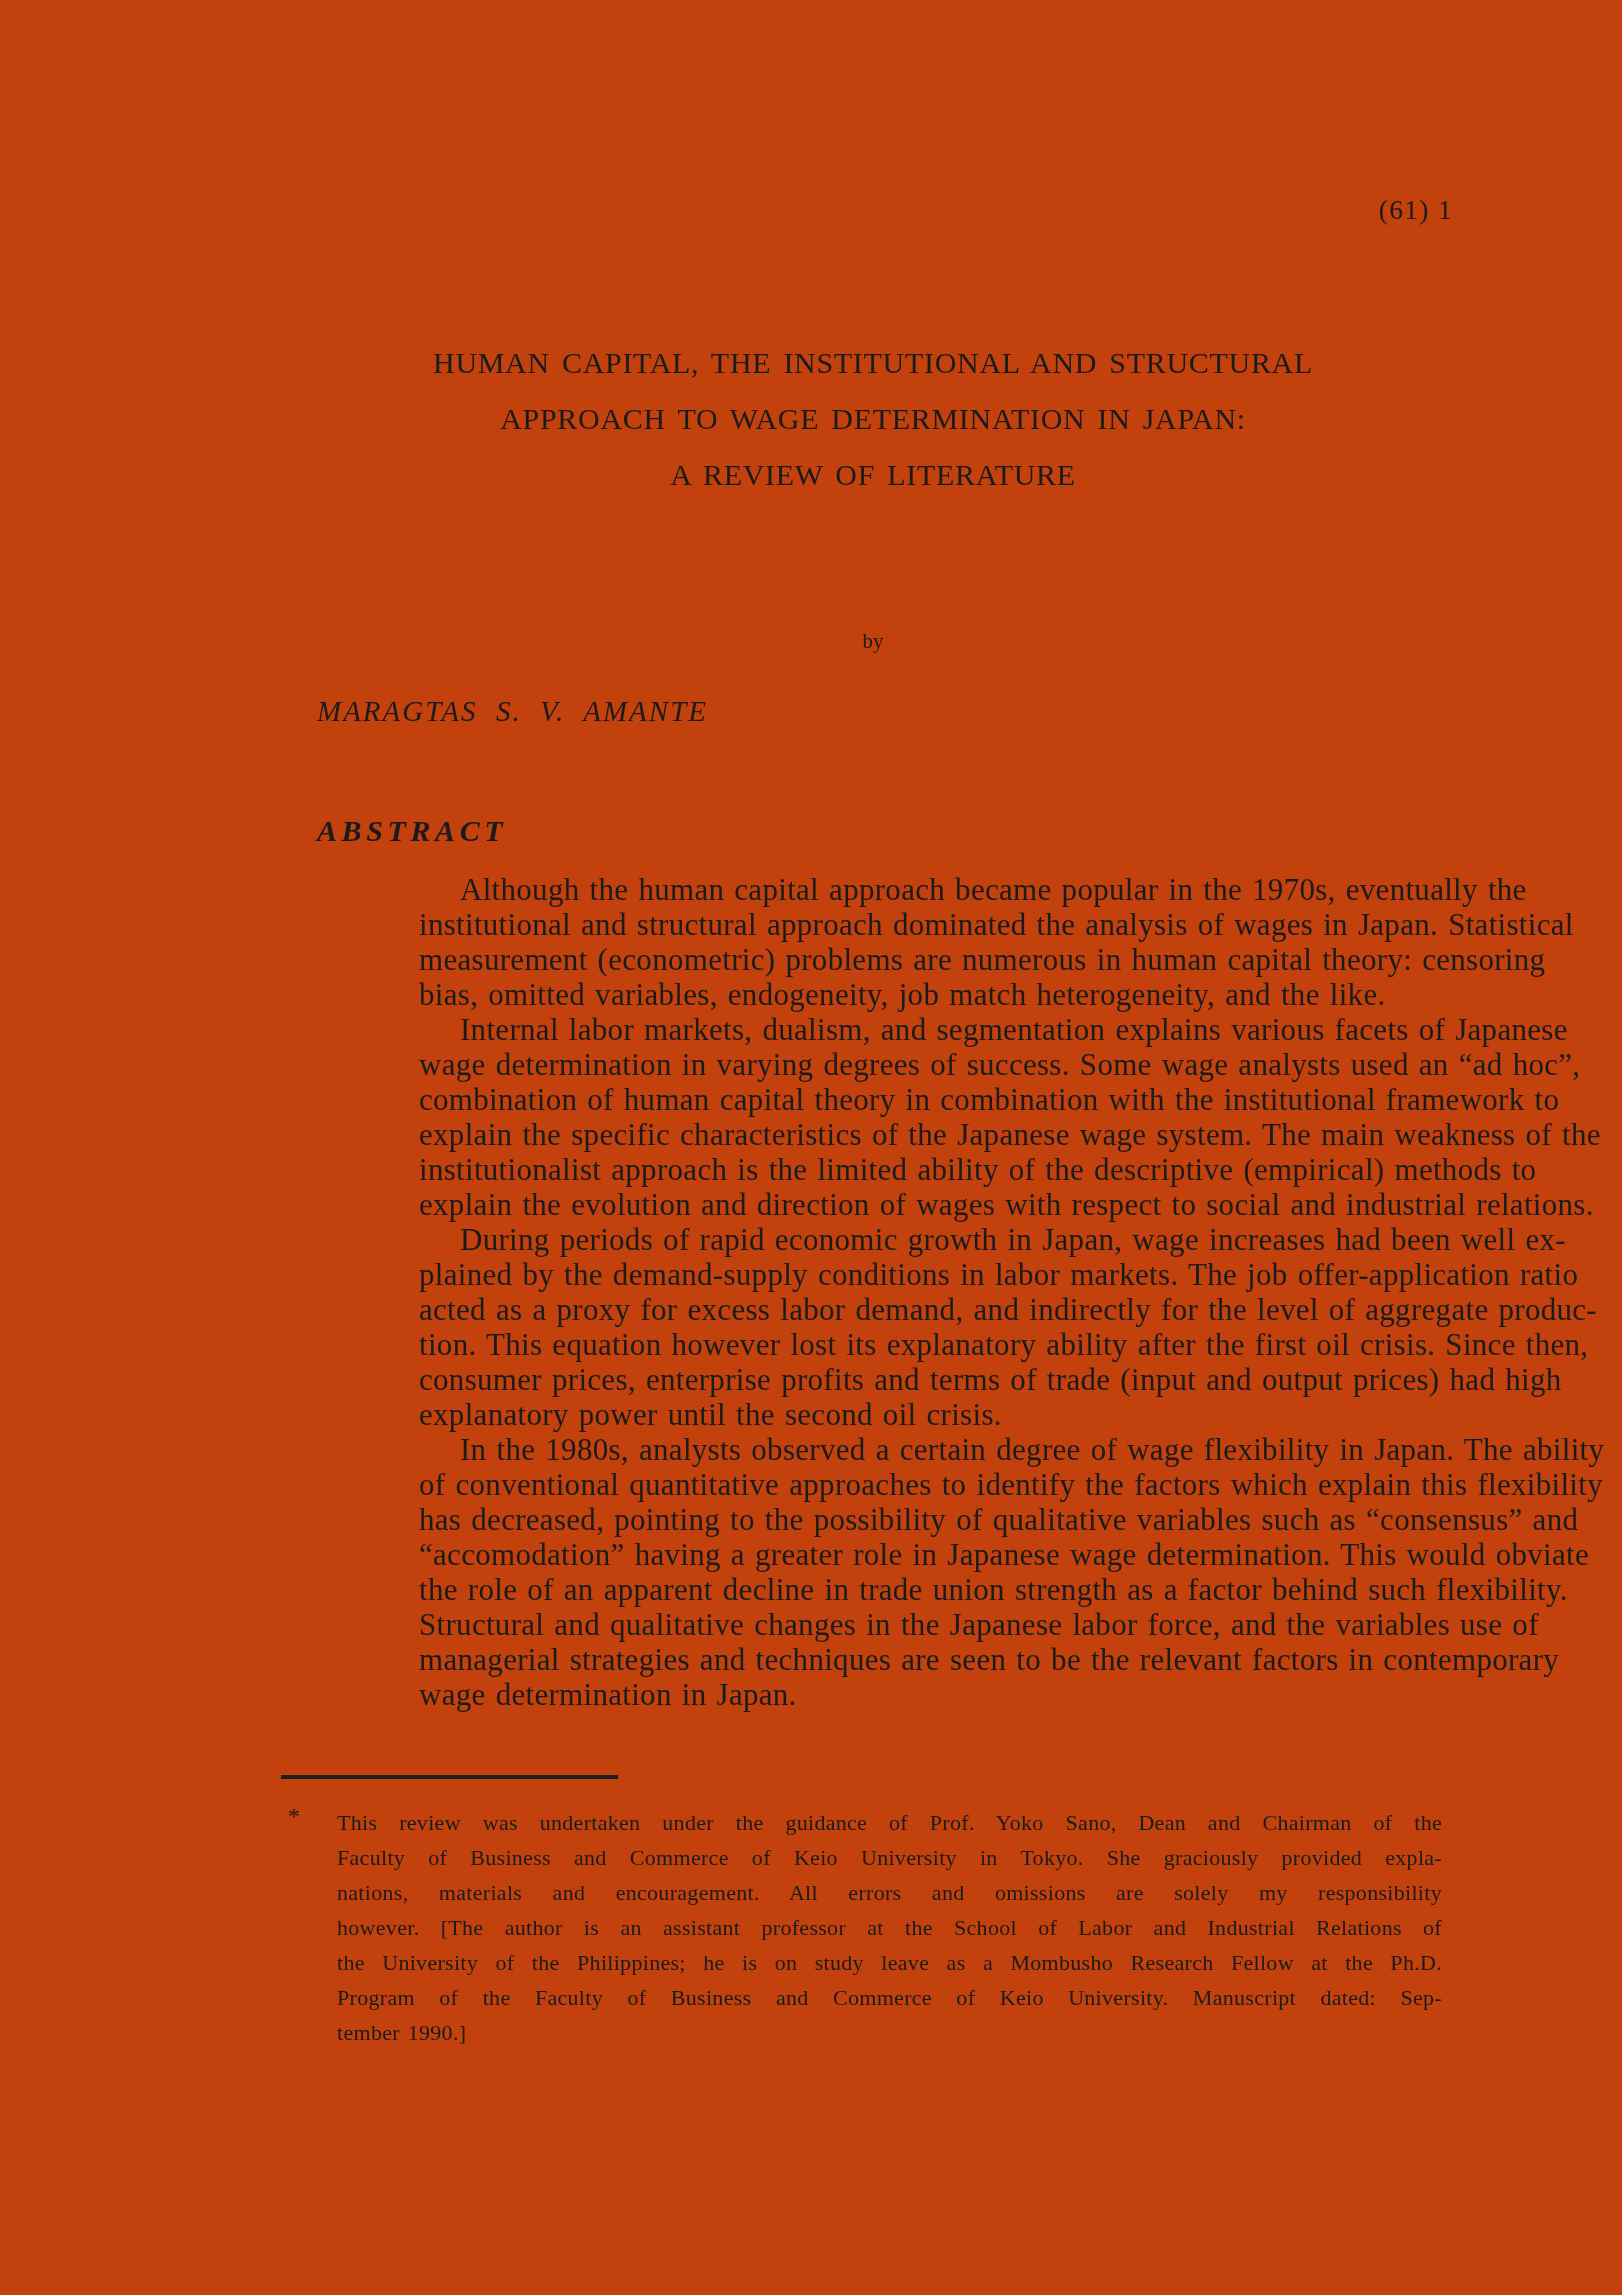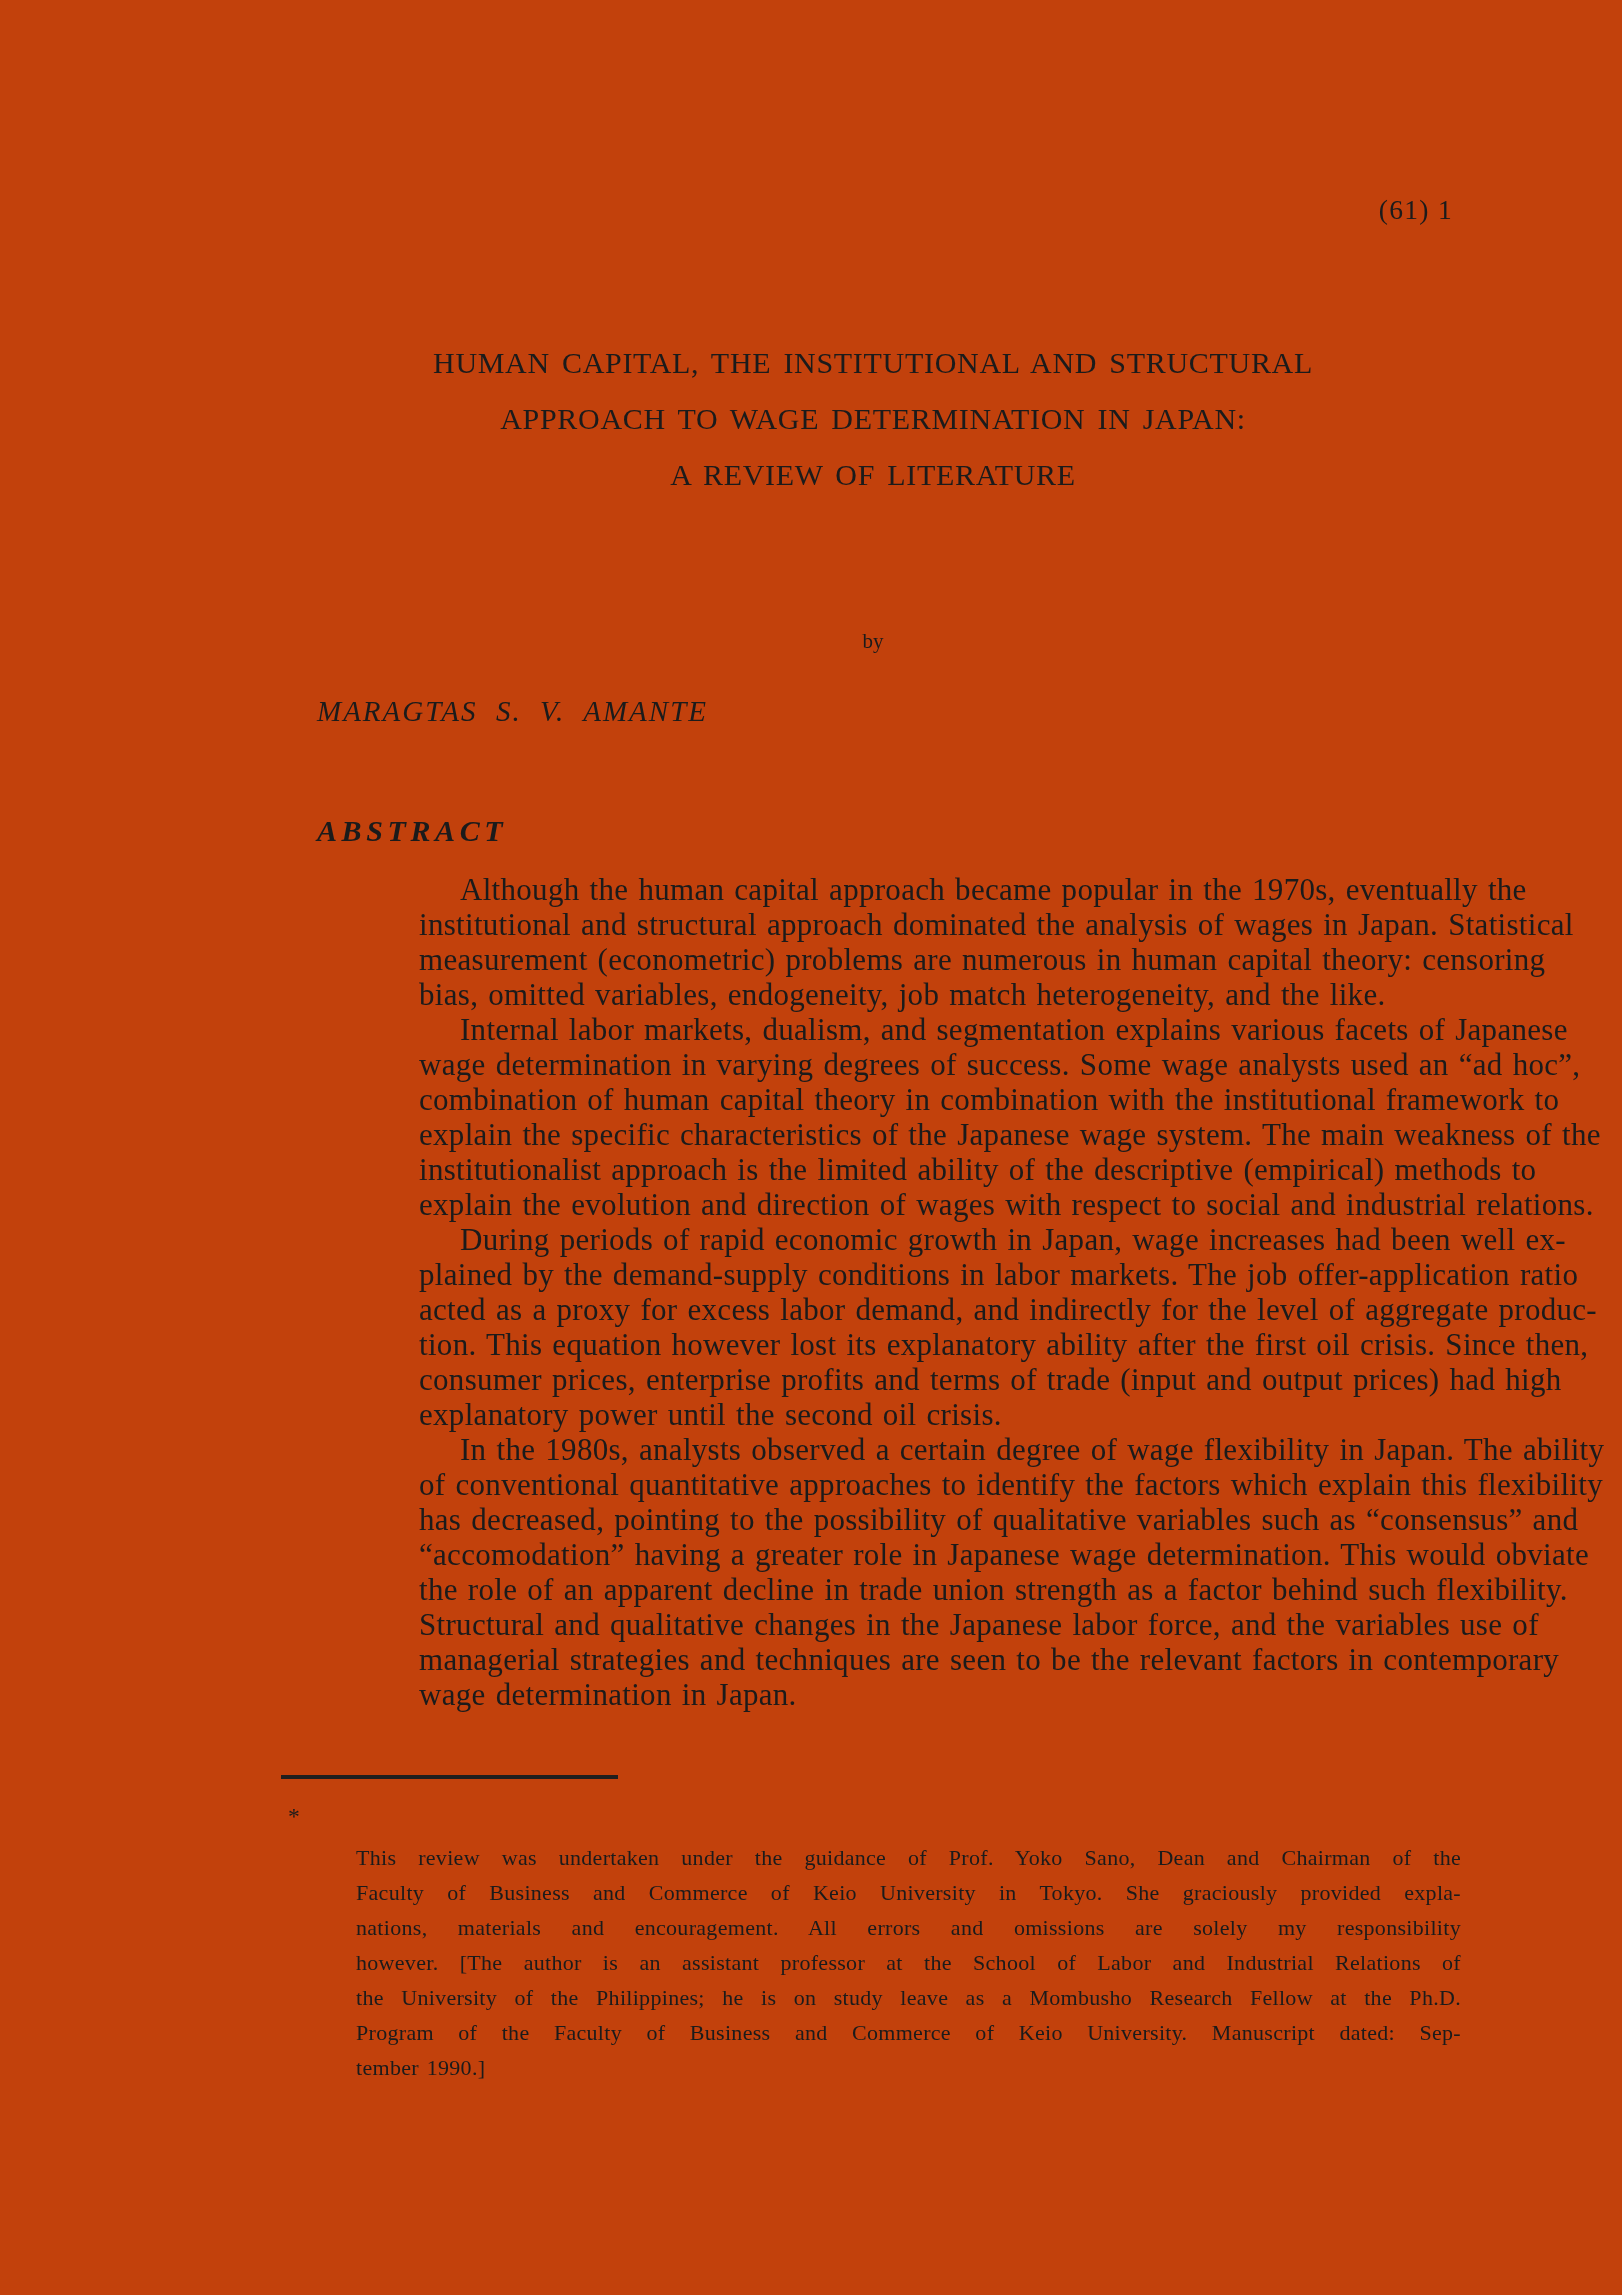--- a/index.html
+++ b/index.html
@@ -93,26 +93,25 @@
   }
   .footnote-marker {
     position: absolute;
     top: 1803px;
     left: 288px;
     font-size: 23.6px;
   }
   .footnote-block {
     position: absolute;
     top: 1805px;
-    left: 356px;
+    left: 337px;
     width: 1105px;
     font-size: 22px;
     letter-spacing: 0.3px;
     word-spacing: 2px;
-    margin-top: 35px;
   }
   .fn-line {
     line-height: 35px;
     height: 35px;
     text-align: justify;
     text-align-last: justify;
     white-space: nowrap;
   }
   .fn-line.last { text-align-last: left; }
 </style>

